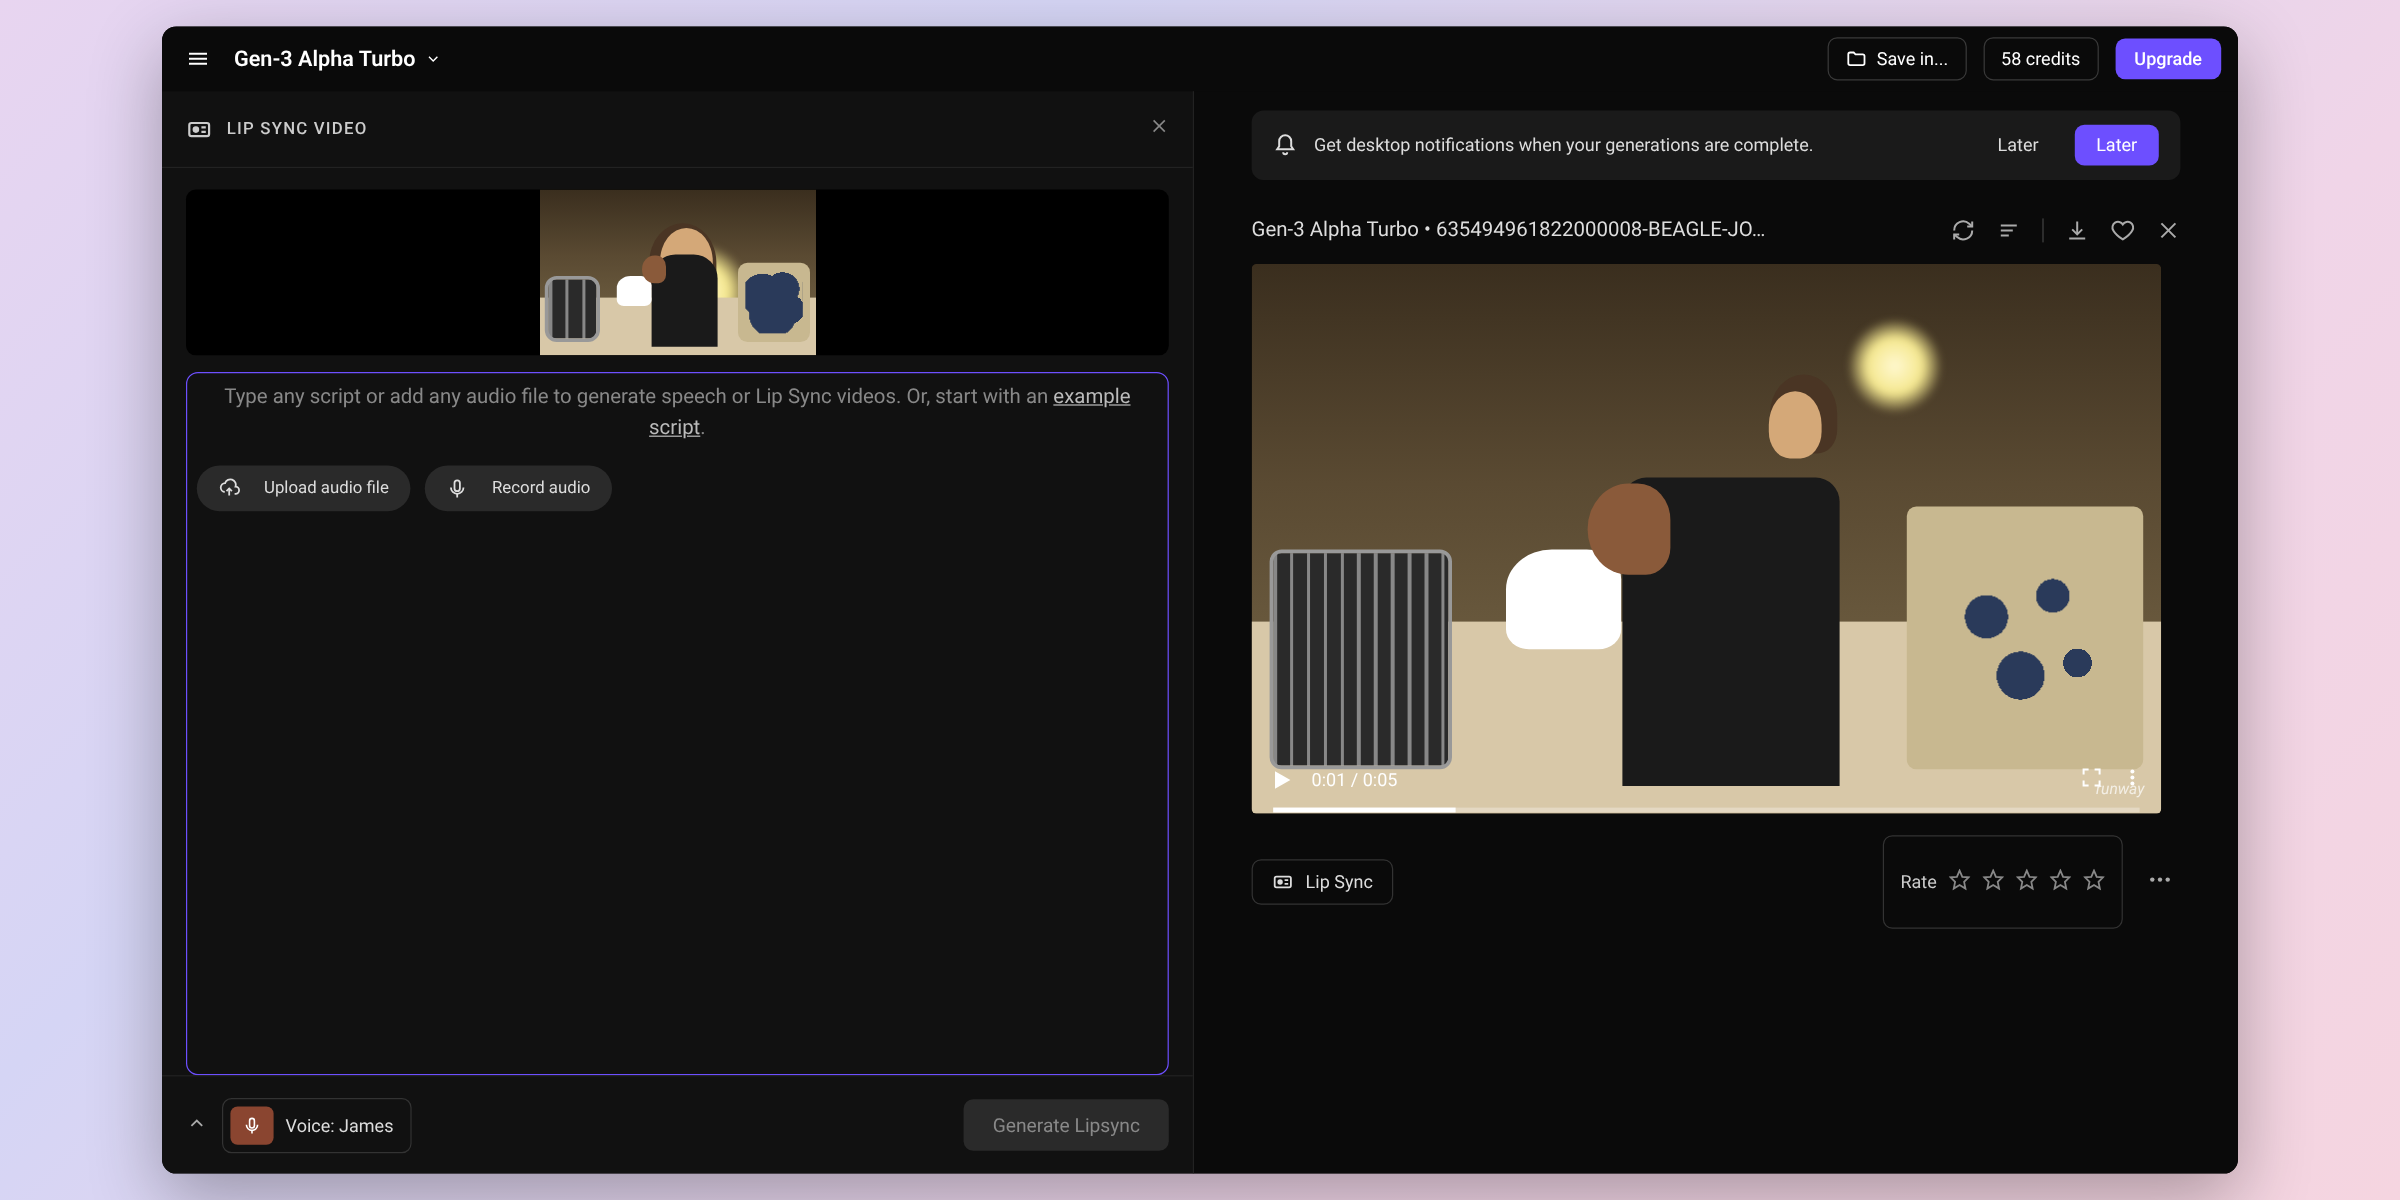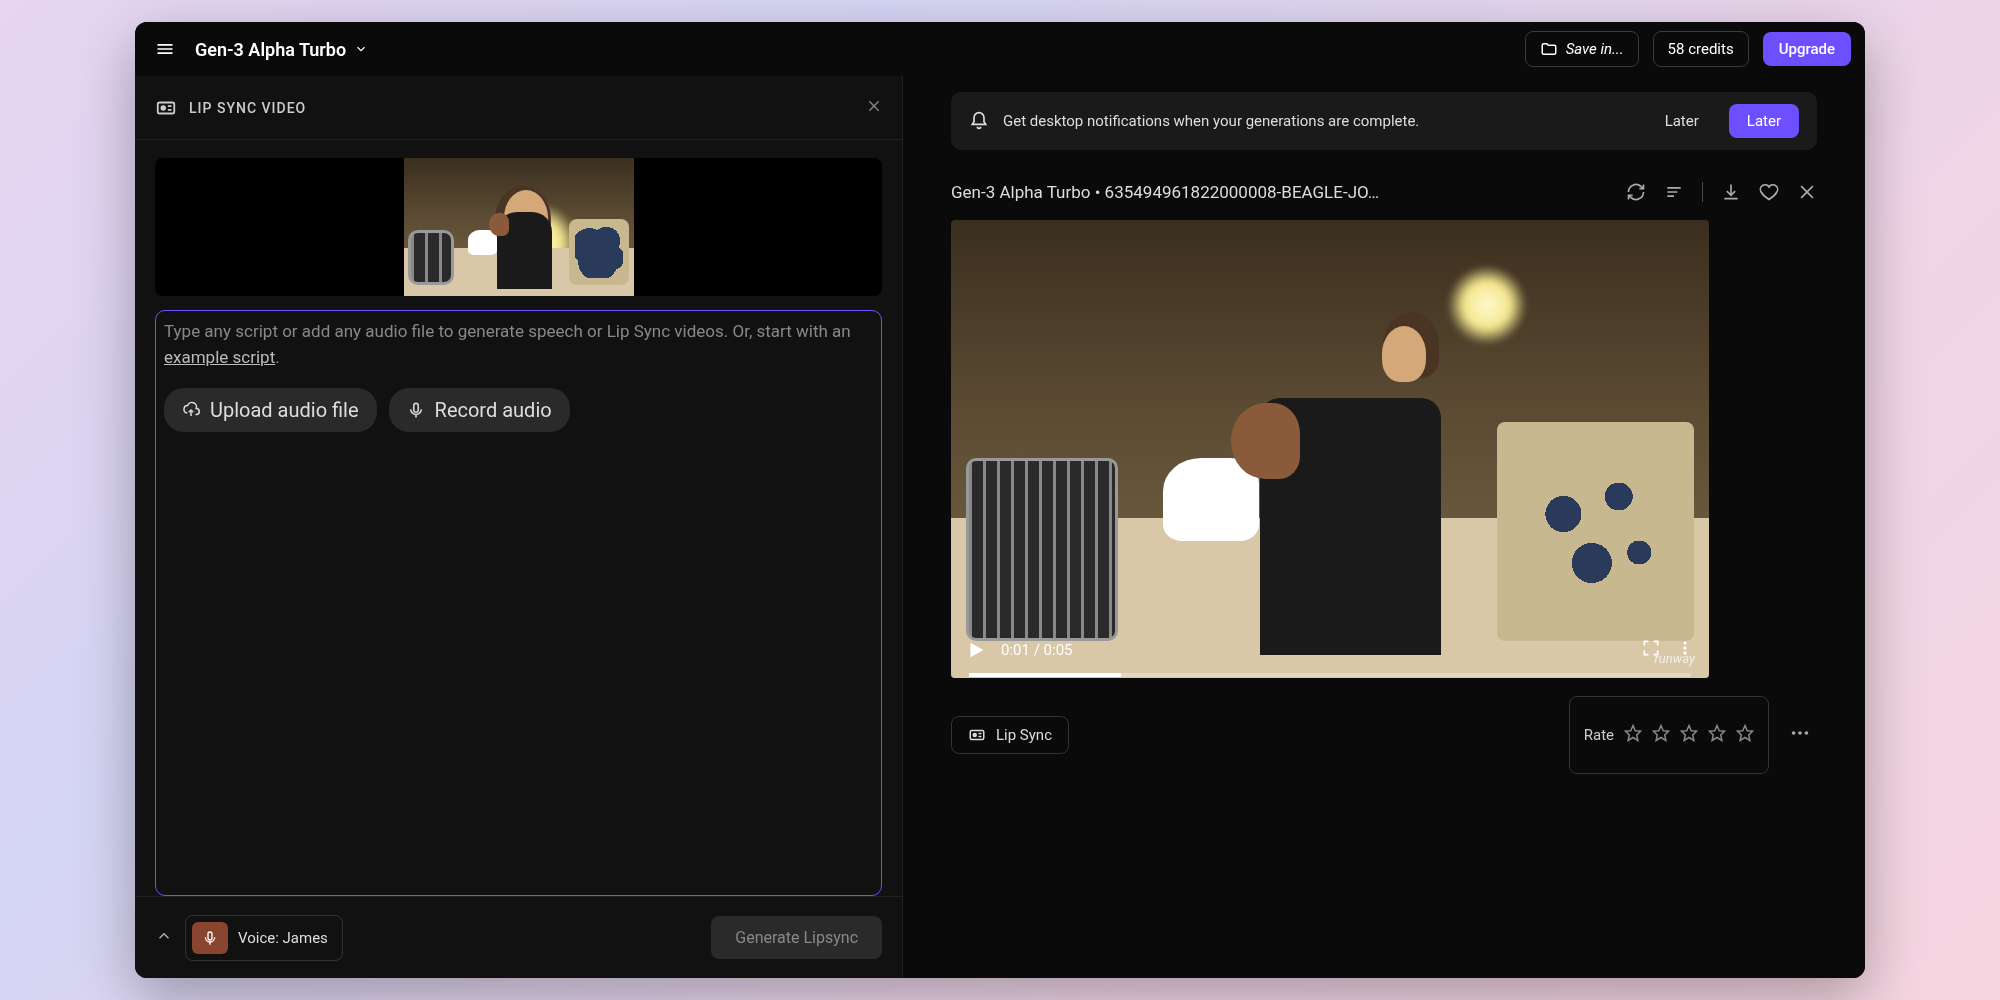--- a/index.html
+++ b/index.html
@@ -49,21 +49,20 @@
 .top-btn {
   display: flex;
   align-items: center;
   gap: 8px;
   padding: 8px 14px;
   border: 1px solid #3a3a3a;
   border-radius: 8px;
   color: #fff;
   font-size: 15px;
   cursor: pointer;
-  font-style: italic;
 }
 .credits {
   padding: 8px 14px;
   border: 1px solid #3a3a3a;
   border-radius: 8px;
   color: #fff;
   font-size: 15px;
 }
 .upgrade-btn {
   padding: 8px 16px;
@@ -72,25 +71,26 @@
   color: #fff;
   font-size: 15px;
   font-weight: 500;
   cursor: pointer;
 }
 .main-content {
   flex: 1;
   display: flex;
 }
 .left-panel {
-  width: 768px;
+  width: 860px;
   background: #111;
   display: flex;
   flex-direction: column;
   border-right: 1px solid #222;
+  text-align: center;
 }
 .panel-header {
   height: 64px;
   display: flex;
   align-items: center;
   padding: 0 20px;
   gap: 12px;
   border-bottom: 1px solid #222;
 }
 .panel-header-title {
@@ -141,26 +141,26 @@
   text-decoration: underline;
   cursor: pointer;
 }
 .audio-btns {
   display: flex;
   gap: 12px;
 }
 .audio-btn {
   display: flex;
   align-items: center;
-  gap: 10px;
+  gap: 20px;
   padding: 10px 18px;
   background: #2a2a2a;
   border-radius: 20px;
   color: #ddd;
-  font-size: 20px;
+  font-size: 14px;
   cursor: pointer;
 }
 .bottom-bar {
   height: 82px;
   display: flex;
   align-items: center;
   padding: 0 20px;
   gap: 12px;
   border-top: 1px solid #222;
 }

